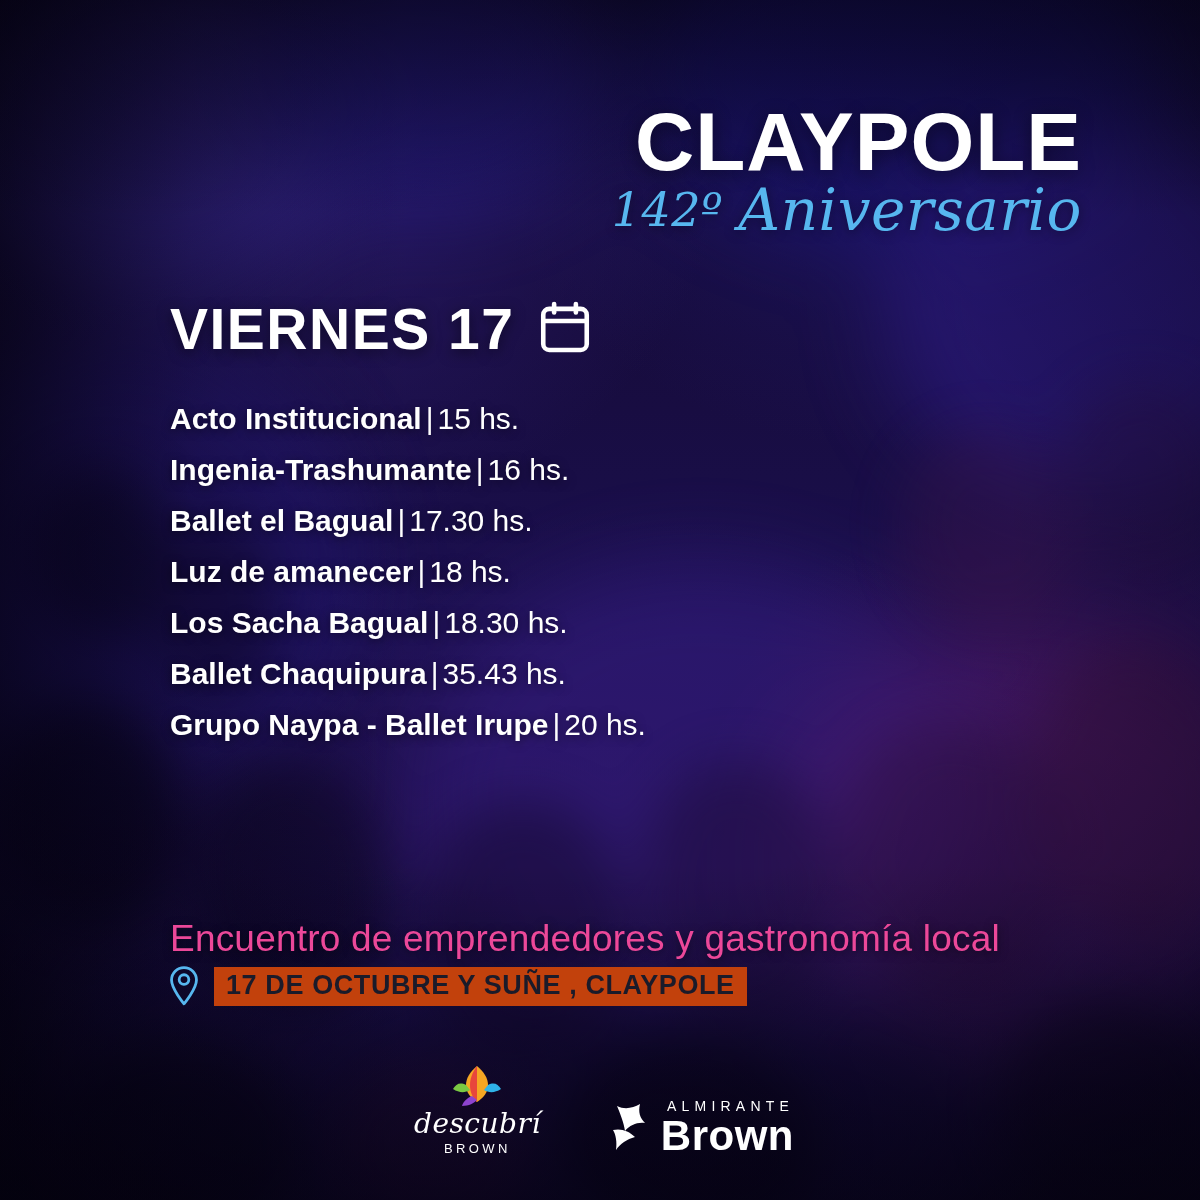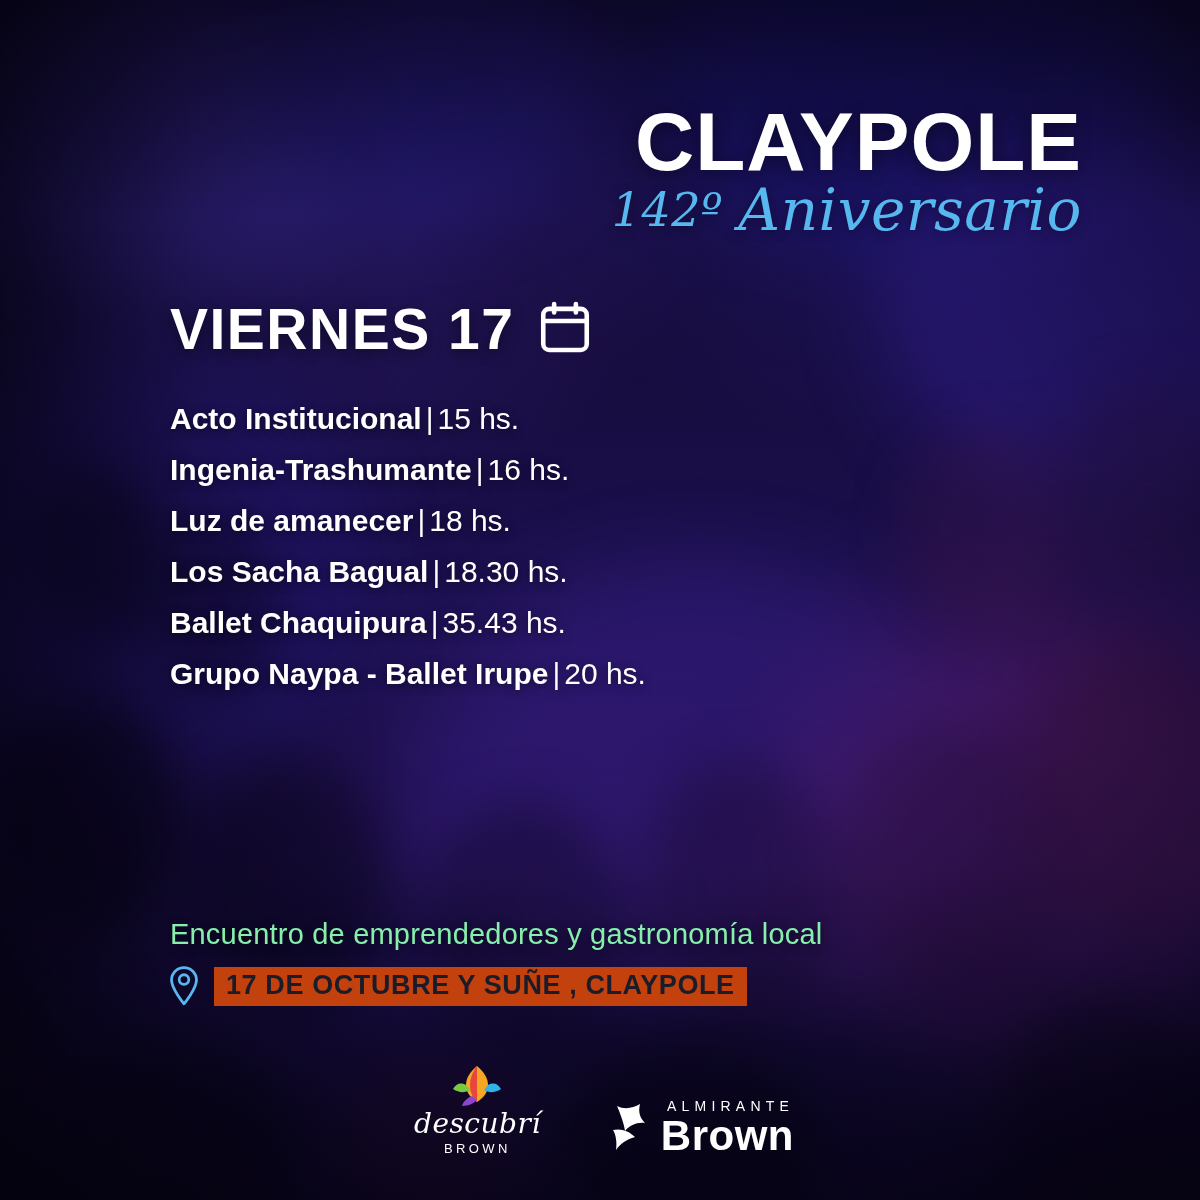--- a/index.html
+++ b/index.html
@@ -135,22 +135,22 @@
     padding: 0 4px;
   }
   .sched-item .time {
     font-weight: 400;
   }
 
   .note {
     position: absolute;
     top: 918px;
     left: 170px;
-    font-size: 29px;
-    color: #86efac;
+    font-size: 37px;
+    color: #ec4899;
     font-weight: 400;
     letter-spacing: .2px;
     text-shadow: 0 2px 10px rgba(0,0,0,.5);
   }
 
   .place-row {
     position: absolute;
     top: 962px;
     left: 166px;
     display: flex;
@@ -281,20 +281,23 @@
     </div>
 
     <div class="schedule">
       <div class="sched-item">
         <span>Acto Institucional</span><span class="sep">|</span><span class="time">15 hs.</span>
       </div>
       <div class="sched-item">
         <span>Ingenia-Trashumante</span><span class="sep">|</span><span class="time">16 hs.</span>
       </div>
       <div class="sched-item">
+        <span>Ballet el Bagual</span><span class="sep">|</span><span class="time">17.30 hs.</span>
+      </div>
+      <div class="sched-item">
         <span>Luz de amanecer</span><span class="sep">|</span><span class="time">18 hs.</span>
       </div>
       <div class="sched-item">
         <span>Los Sacha Bagual</span><span class="sep">|</span><span class="time">18.30 hs.</span>
       </div>
       <div class="sched-item">
         <span>Ballet Chaquipura</span><span class="sep">|</span><span class="time">35.43 hs.</span>
       </div>
       <div class="sched-item">
         <span>Grupo Naypa - Ballet Irupe</span><span class="sep">|</span><span class="time">20 hs.</span>

